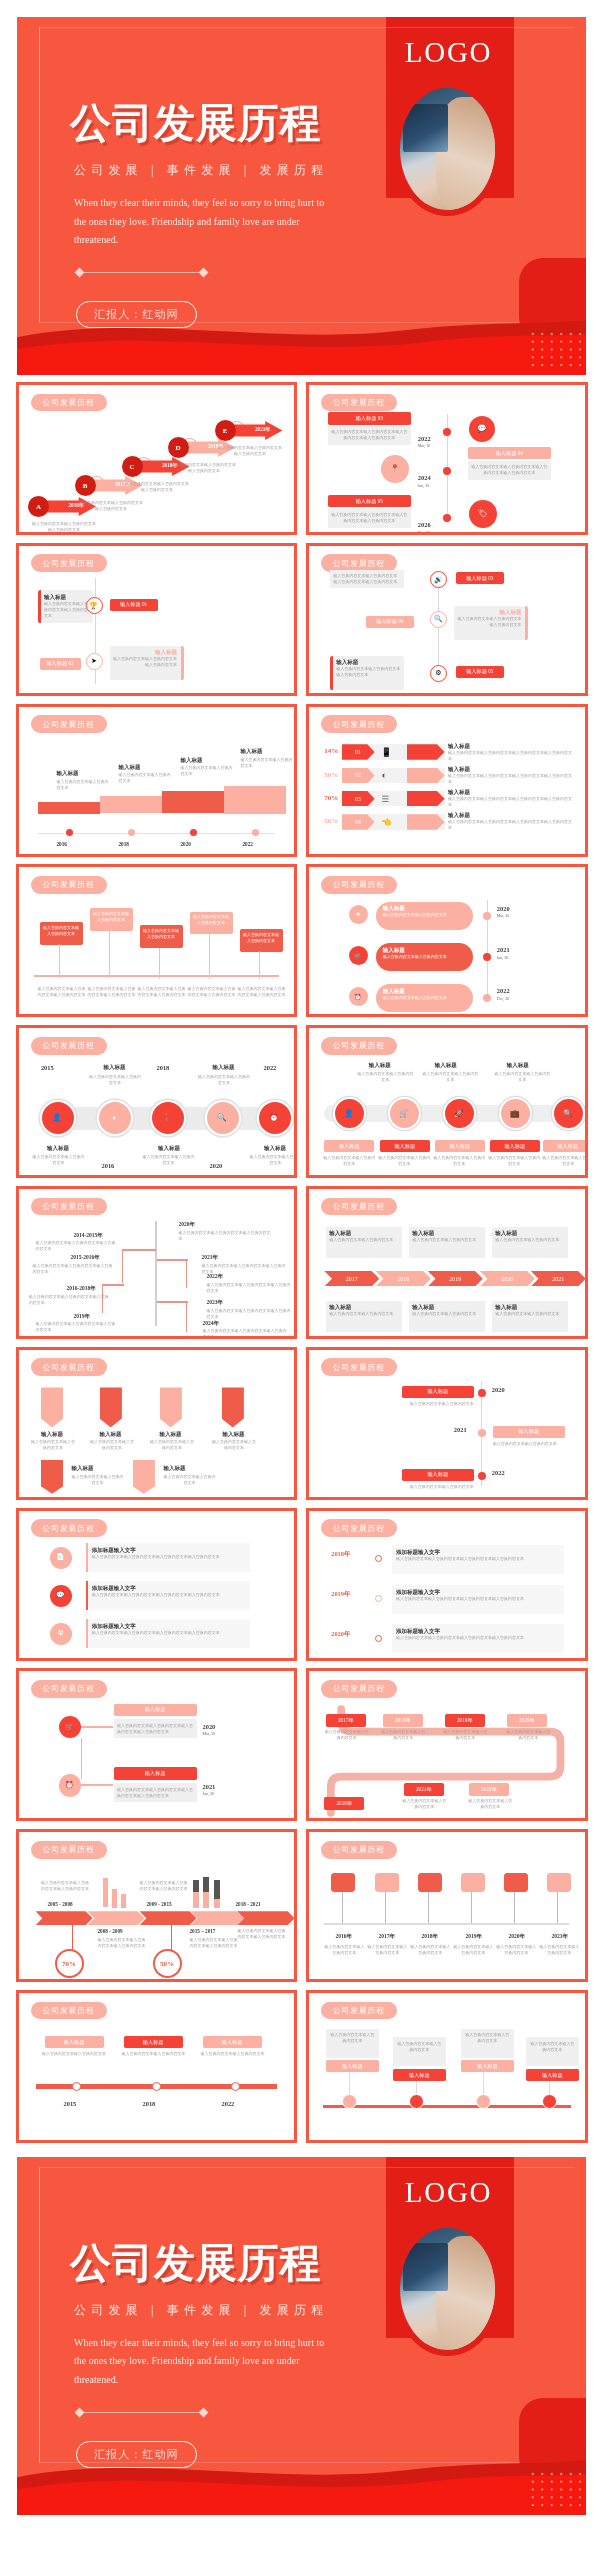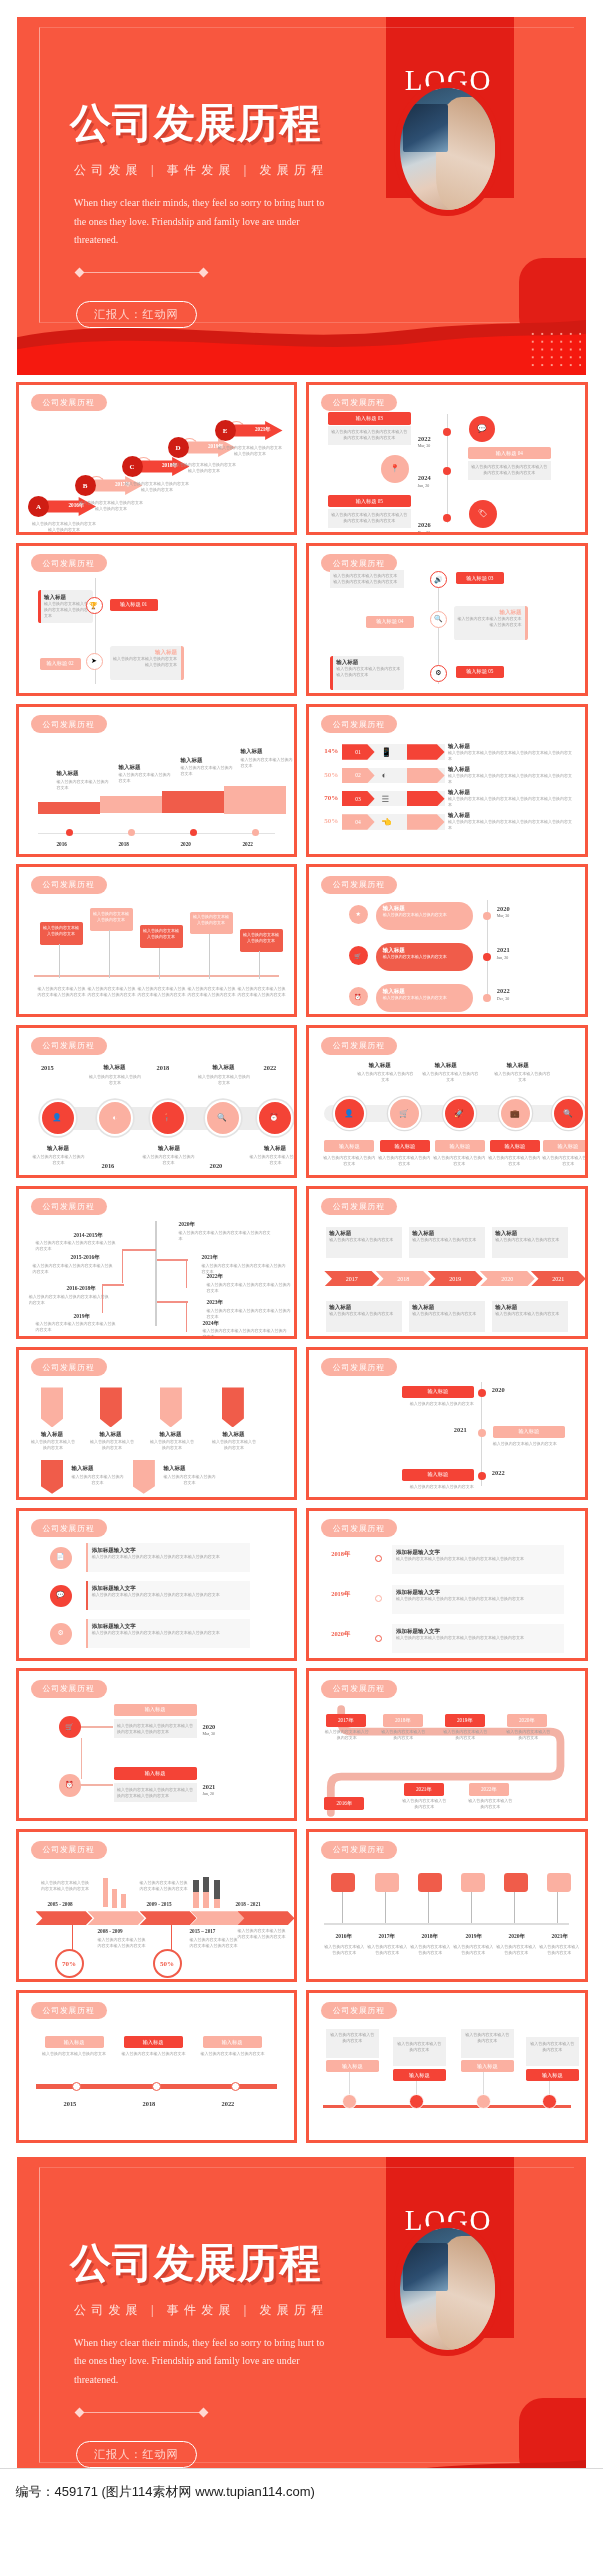--- a/index.html
+++ b/index.html
@@ -24,21 +24,20 @@
     pointer-events:none;
   }
   .cover-rightband{
     position:absolute; right:72px; top:0; width:128px; height:181px;
     background:#e21e16;
   }
   .cover-logo{
     position:absolute; right:83px; top:19px; width:109px;
     text-align:center; color:#fff; font-size:29px; letter-spacing:1.7px;
     font-family:"Liberation Serif",serif;
-    margin-top:28px;
   }
   .cover-photo{
     position:absolute; right:91px; top:71px; width:95px; height:122px;
     border-radius:47px/61px; overflow:hidden;
     box-shadow:0 0 0 6px #e21e16;
     background:linear-gradient(160deg,#2e4a63 0%,#3e6a8c 28%,#cfd6da 52%,#e7cdbb 70%,#c9a183 100%);
   }
   .cover-photo:after{
     content:""; position:absolute; left:3.4px; top:15.5px; width:45px; height:48px;
     background:linear-gradient(150deg,#1b3047,#2d4f72 60%,#7aa0bd);
@@ -905,18 +904,15 @@
     <div class="cover-blob"></div>
     <div class="cover-wave">
       <svg viewBox="0 0 660 78" preserveAspectRatio="none">
         <path d="M0,34 C140,6 300,44 450,26 C540,15 610,20 660,14 L660,78 L0,78 Z" fill="#d21a12"></path>
         <path d="M0,48 C150,22 320,58 470,40 C560,29 620,34 660,30 L660,78 L0,78 Z" fill="#f5190f"></path>
       </svg>
     </div>
     <div class="cover-dots"></div>
   </div>
 
-  <div class="footer">
-    <span>编号：459171 (图片114素材网 www.tupian114.com)</span>
-  </div>
 
 </div>
 
 
 </body></html>

